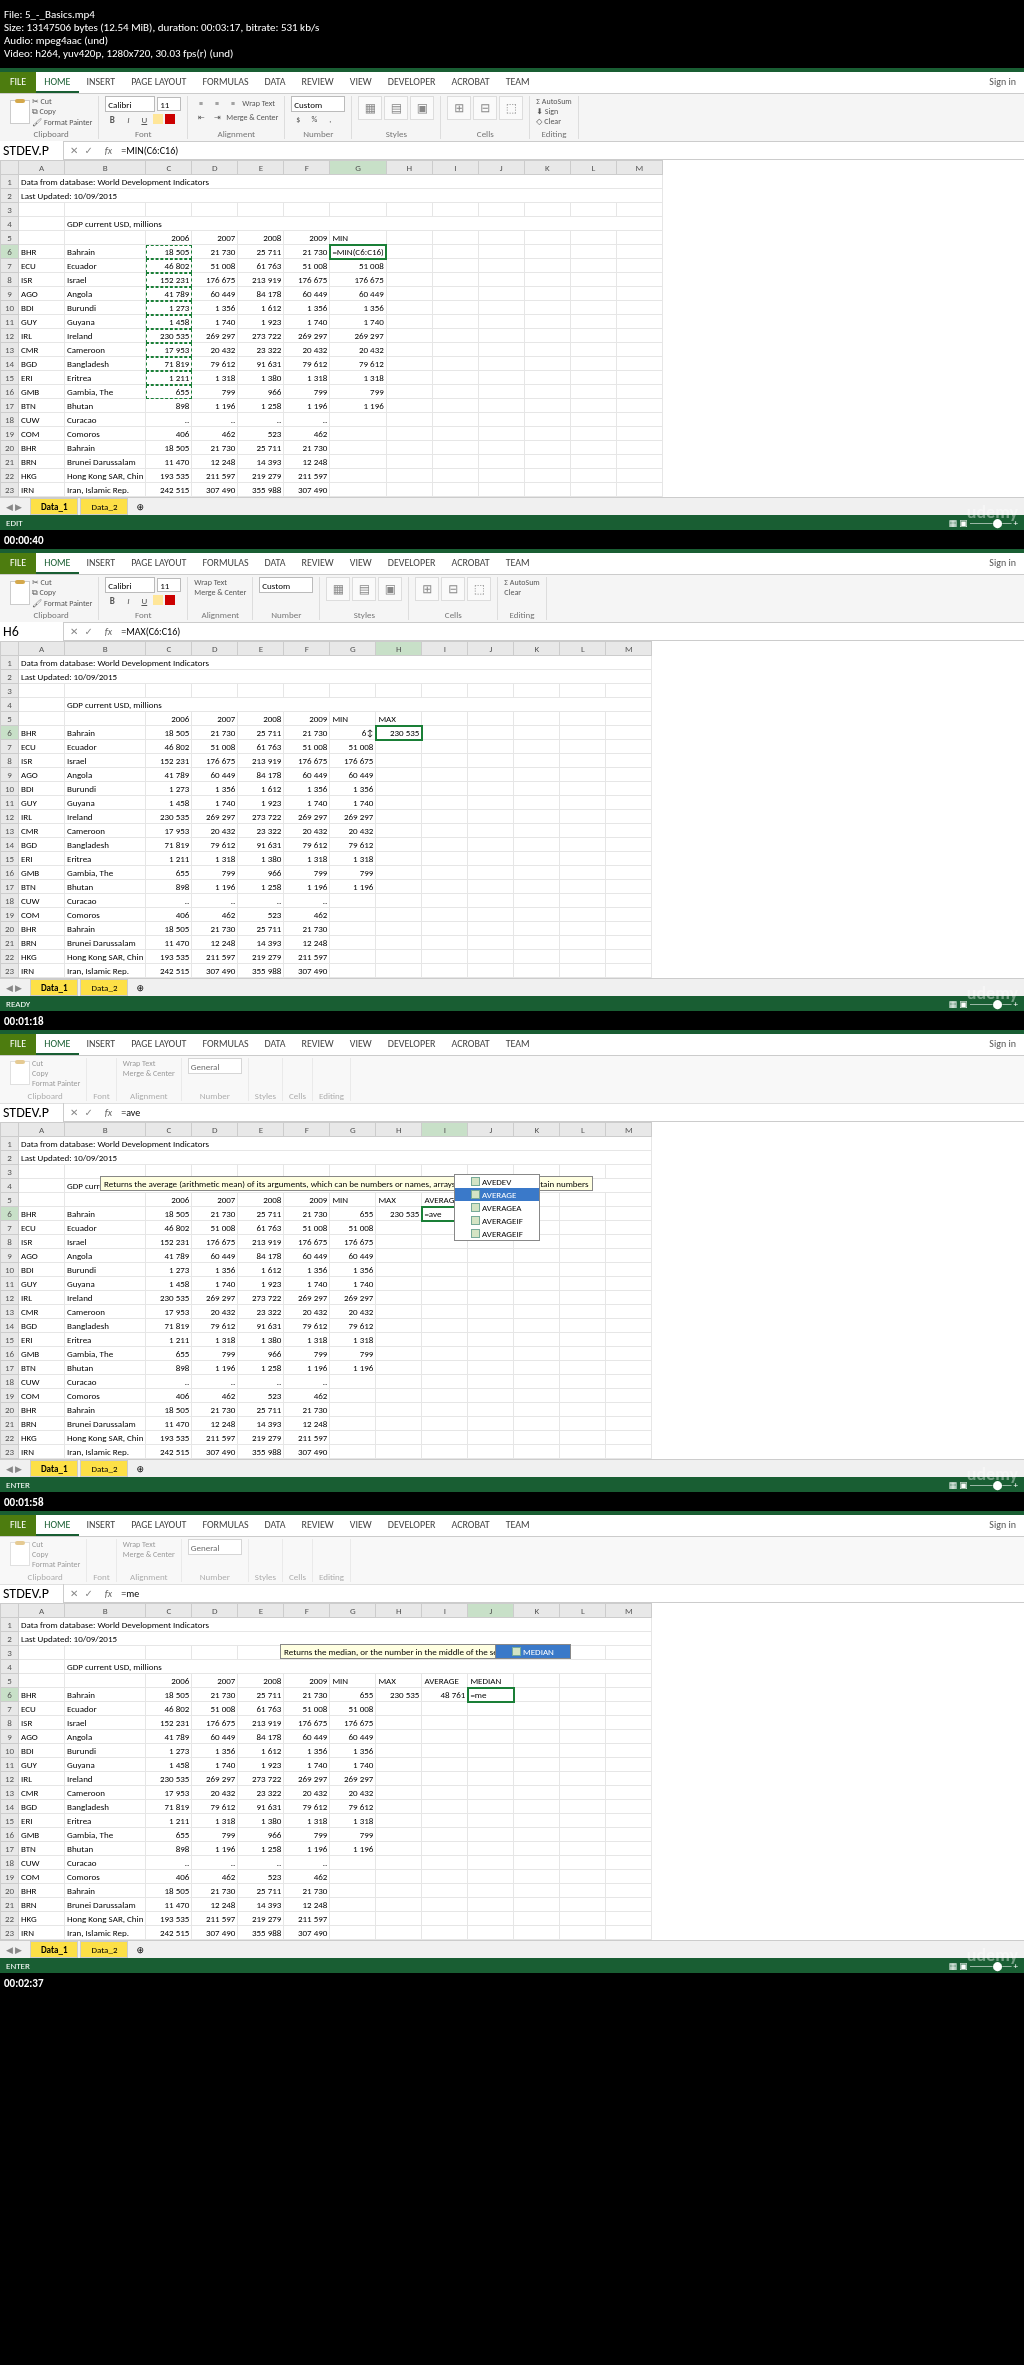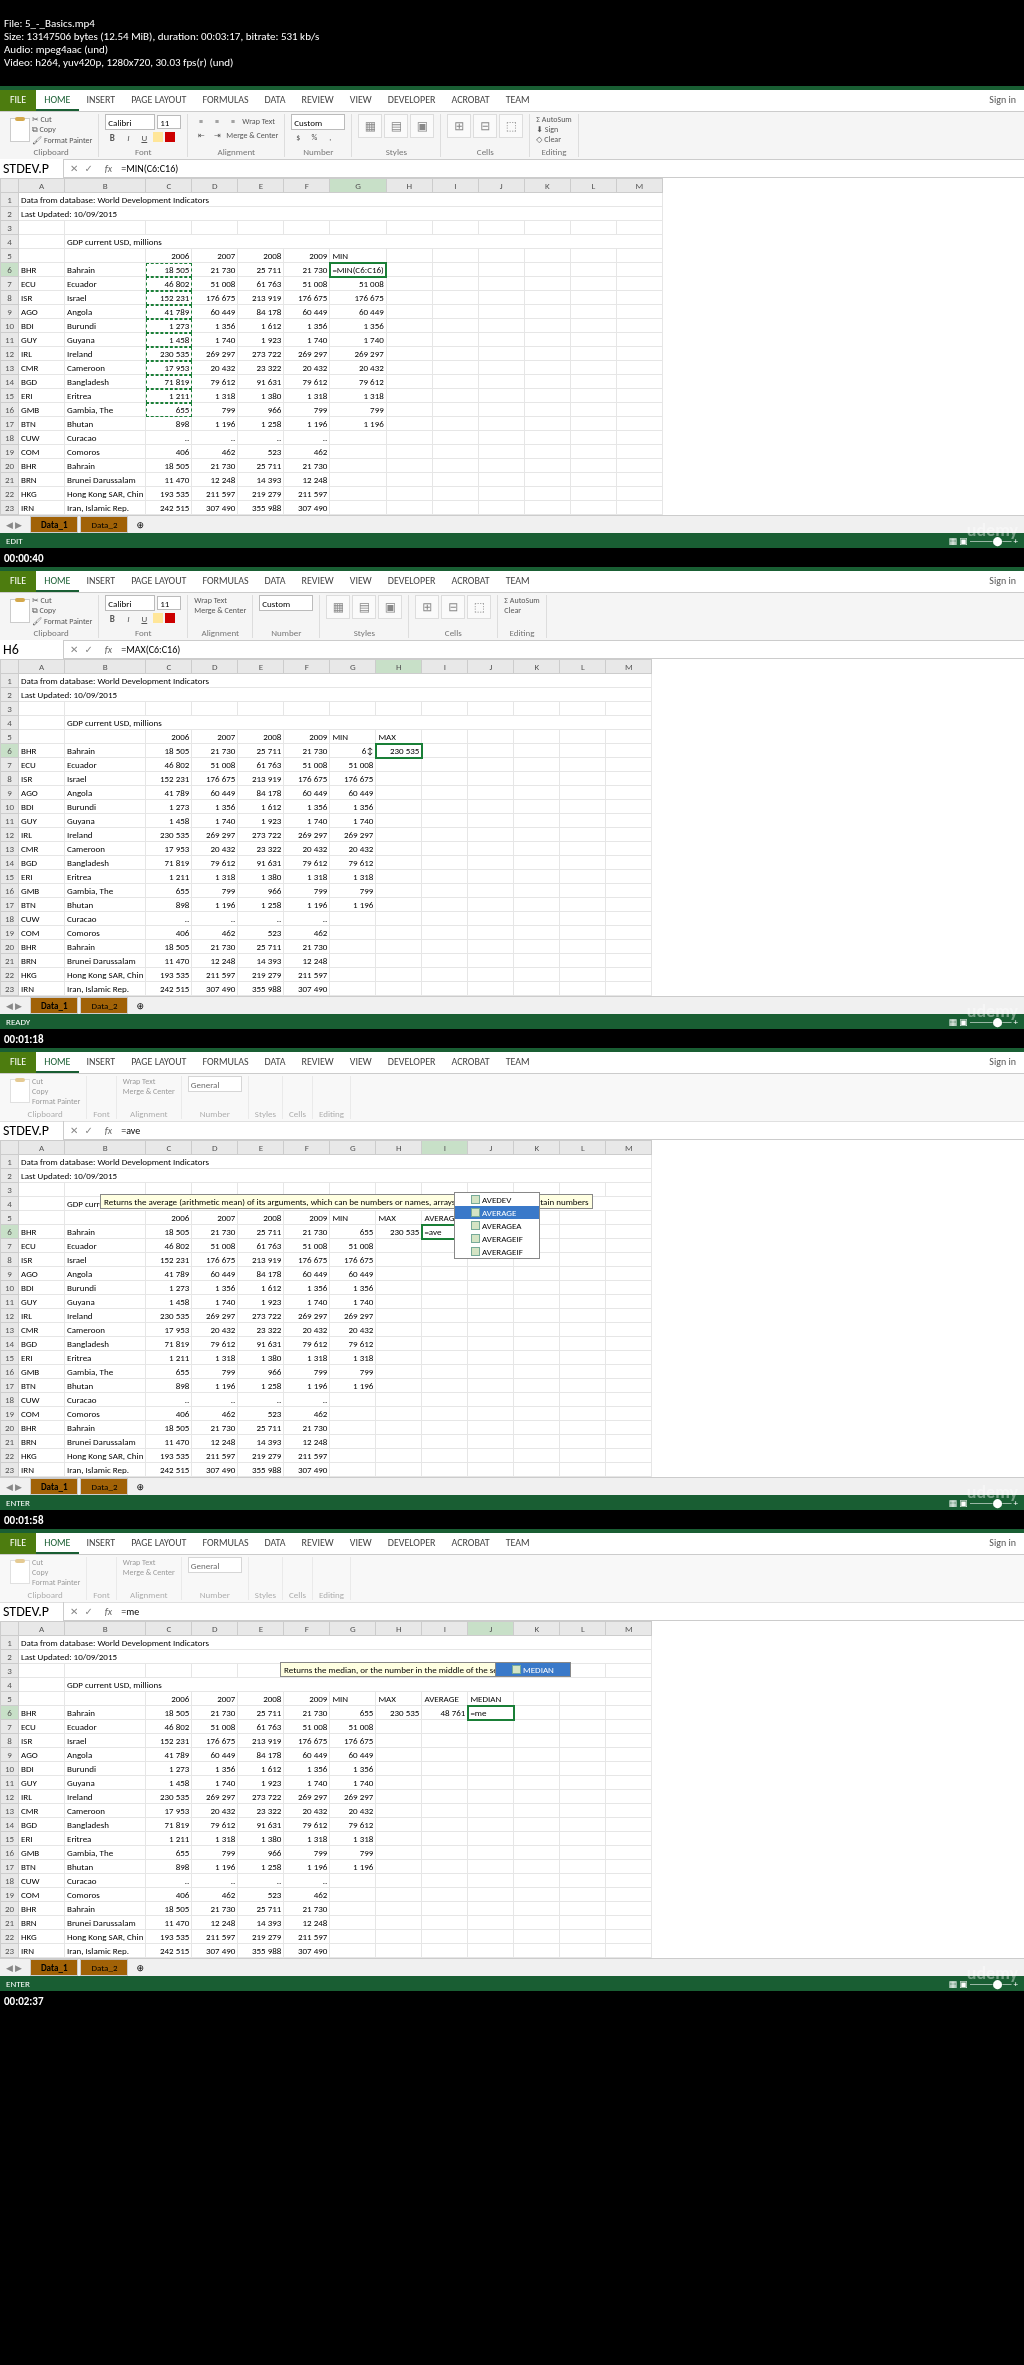--- a/index.html
+++ b/index.html
@@ -1,19 +1,19 @@
 <!DOCTYPE html>
 <html><head>
 <meta charset="utf-8">
 <style>
 * { margin:0; padding:0; box-sizing:border-box; font-family:Calibri,Arial,sans-serif; }
 body { background:#000; font-size:10px; }
 .panel { background:#fff; margin-bottom:2px; position:relative; }
 .black-bar { background:#000; color:#fff; padding:2px 4px; font-size:11px; font-weight:bold; }
-.file-info { background:#000; color:#fff; padding:17px 4px; font-size:11px; line-height:13px; }
+.file-info { background:#000; color:#fff; padding:8px 4px; font-size:11px; line-height:13px; }
 .title-bar { background:#195e33; height:4px; }
 .tabs { background:#fff; display:flex; border-bottom:1px solid #ccc; font-size:10px; }
 .file-tab { background:#4d7c0f; color:#fff; padding:3px 10px; }
 .tab { padding:3px 8px; color:#444; cursor:pointer; }
 .tab.active { border-bottom:2px solid #195e33; color:#195e33; }
 .signin { margin-left:auto; padding:3px 8px; color:#555; }
 .ribbon { background:#f5f5f5; display:flex; padding:2px 4px; border-bottom:1px solid #ccc; height:48px; font-size:9px; color:#555; }
 .rgroup { border-right:1px solid #ddd; padding:0 6px; display:flex; flex-direction:column; justify-content:space-between; }
 .rgroup-label { text-align:center; color:#777; font-size:9px; margin-top:auto; }
 .ribbon-row { display:flex; gap:2px; align-items:center; }
@@ -32,21 +32,21 @@
 .grid { border-collapse:collapse; font-size:9px; }
 .grid th { background:#e8e8e8; border:1px solid #ccc; font-weight:normal; color:#555; height:14px; }
 .grid th.col { min-width:46px; }
 .grid th.row { width:18px; background:#e8e8e8; }
 .grid td { border:1px solid #e6e6e6; padding:0 2px; height:13px; white-space:nowrap; }
 .grid td.num { text-align:right; }
 .grid td.txt { text-align:left; }
 .sel-cell { outline:2px solid #1a7f37; outline-offset:-1px; }
 .marquee { outline:1px dashed #1a7f37; outline-offset:-1px; }
 .sheettabs { background:#f0f0f0; display:flex; align-items:center; border-top:1px solid #ccc; height:18px; font-size:9px; }
-.sheettab { padding:2px 10px; border:1px solid #ccc; background:#a16207; margin-left:2px; }
+.sheettab { padding:2px 10px; border:1px solid #ccc; background:#fde047; margin-left:2px; }
 .sheettab.active { font-weight:bold; }
 .status { background:#195e33; color:#fff; font-size:9px; padding:2px 6px; display:flex; justify-content:space-between; }
 .udemy { position:absolute; right:6px; bottom:7px; color:rgba(255,255,255,0.4); font-size:18px; font-weight:bold; pointer-events:none; }
 .autocomplete { position:absolute; background:#fff; border:1px solid #888; font-size:9px; z-index:10; }
 .autocomplete .item { padding:1px 16px; display:flex; align-items:center; gap:2px; }
 .autocomplete .item.sel { background:#3a79c9; color:#fff; }
 .fx-icon { width:9px; height:9px; background:#d4e4c4; border:1px solid #7a9; display:inline-block; }
 .tooltip { position:absolute; background:#ffffe1; border:1px solid #888; font-size:9px; padding:1px 3px; z-index:9; }
 .ribbon-big-icon { width:24px; height:24px; border:1px solid #ddd; background:#fafafa; display:flex; align-items:center; justify-content:center; font-size:12px; color:#888; }
 .mini { font-size:8px; color:#555; }

